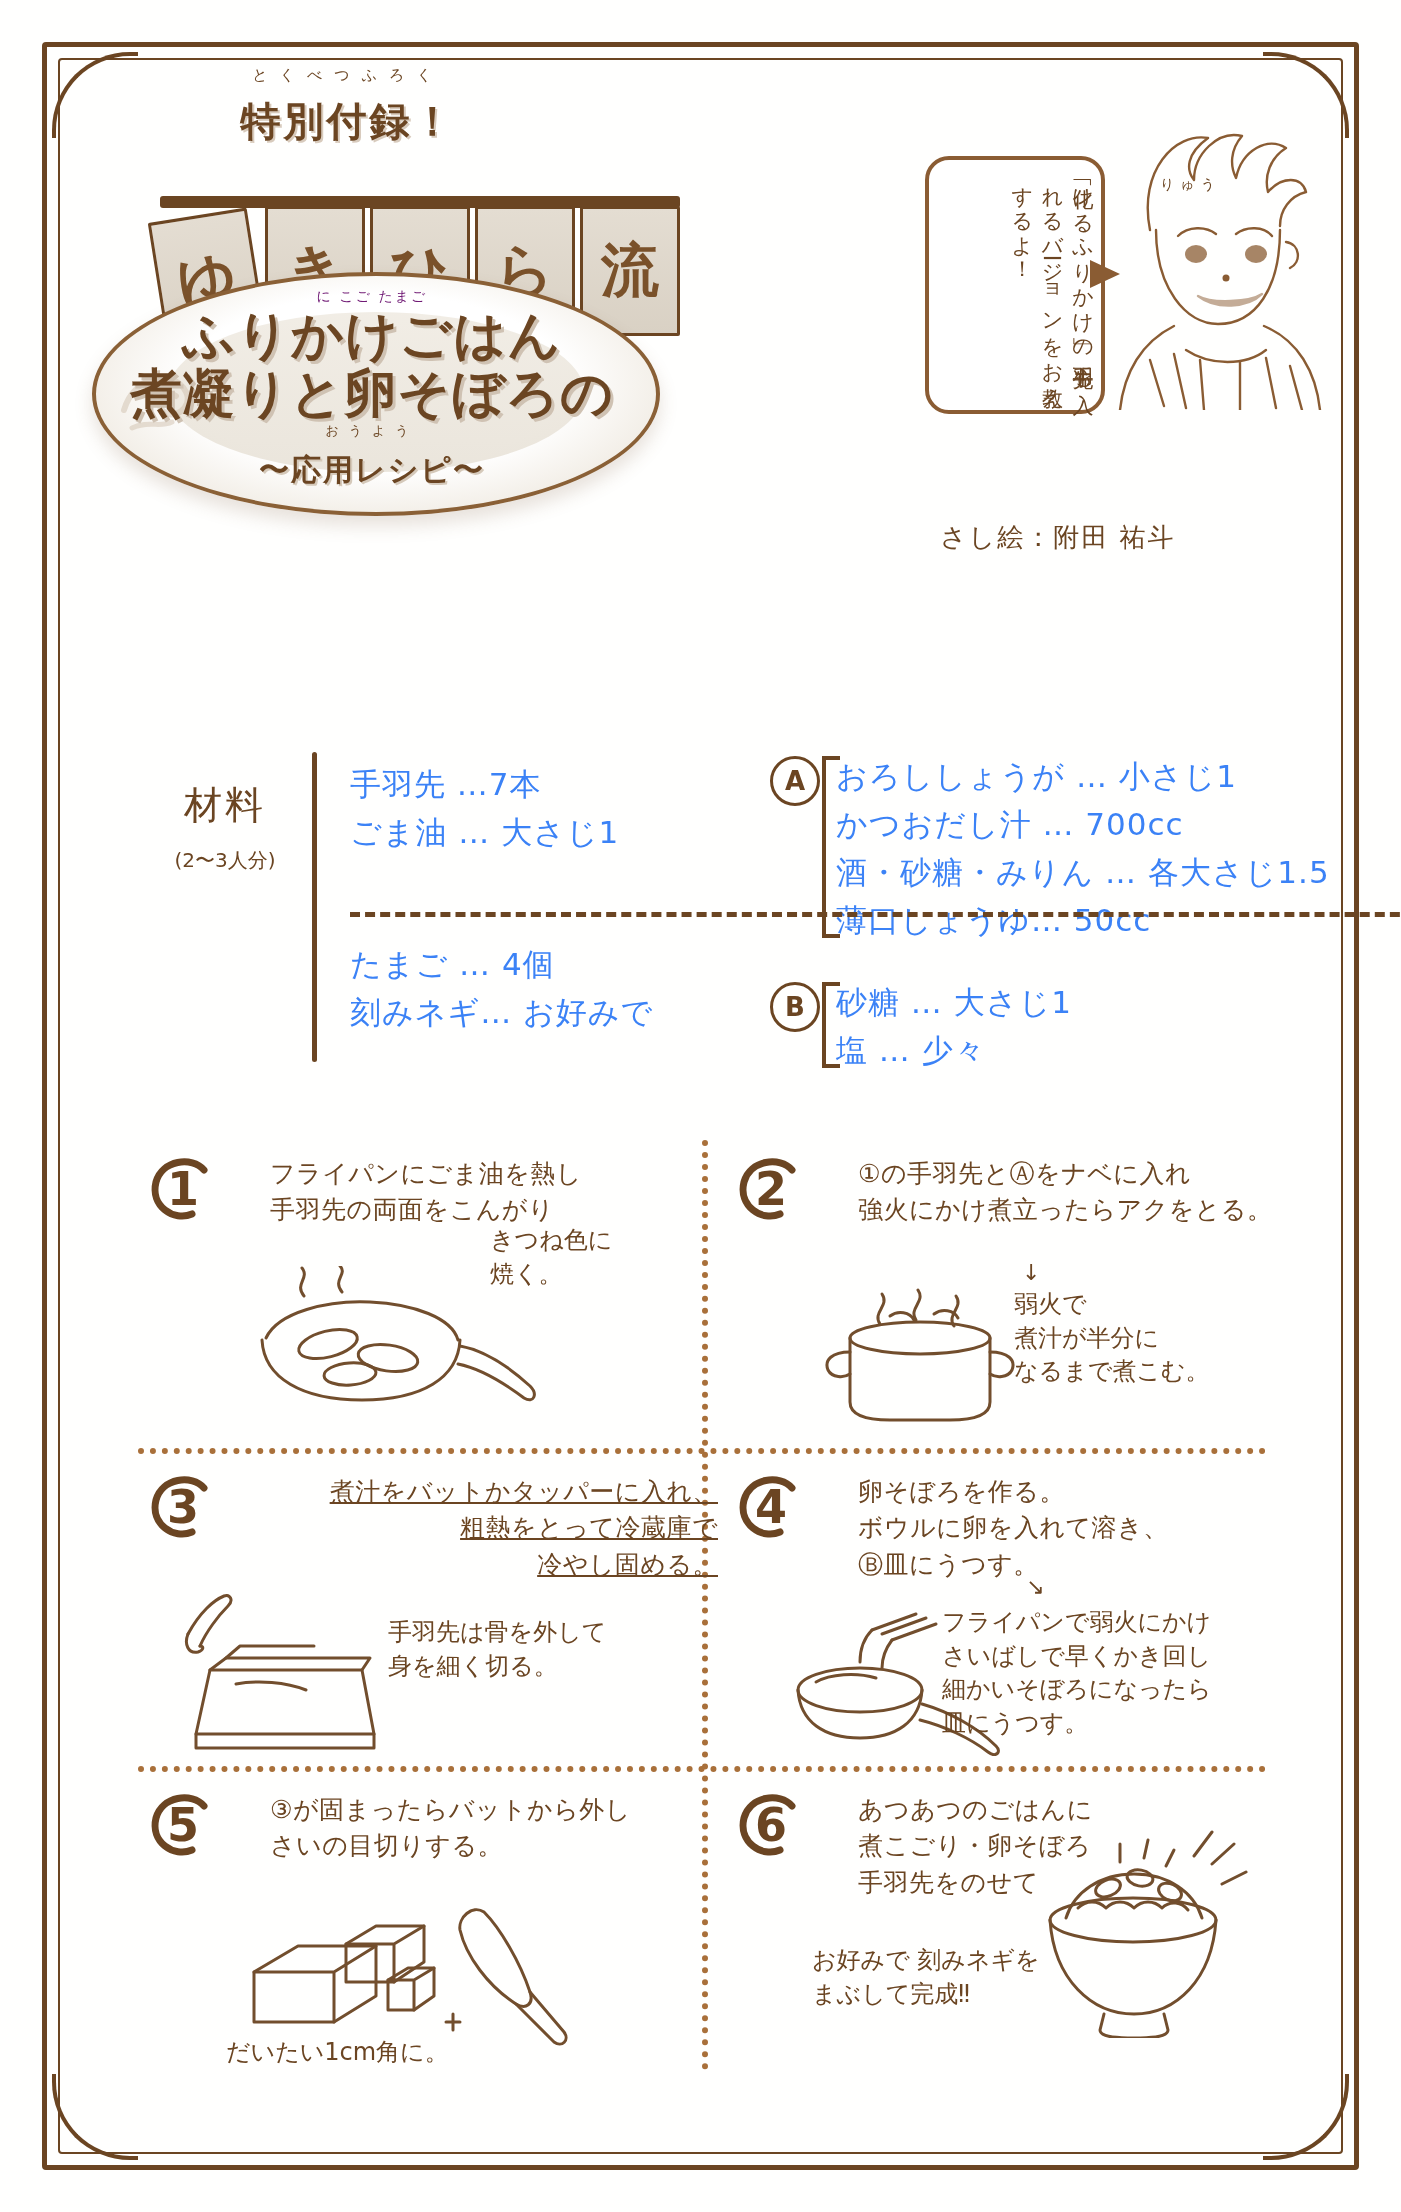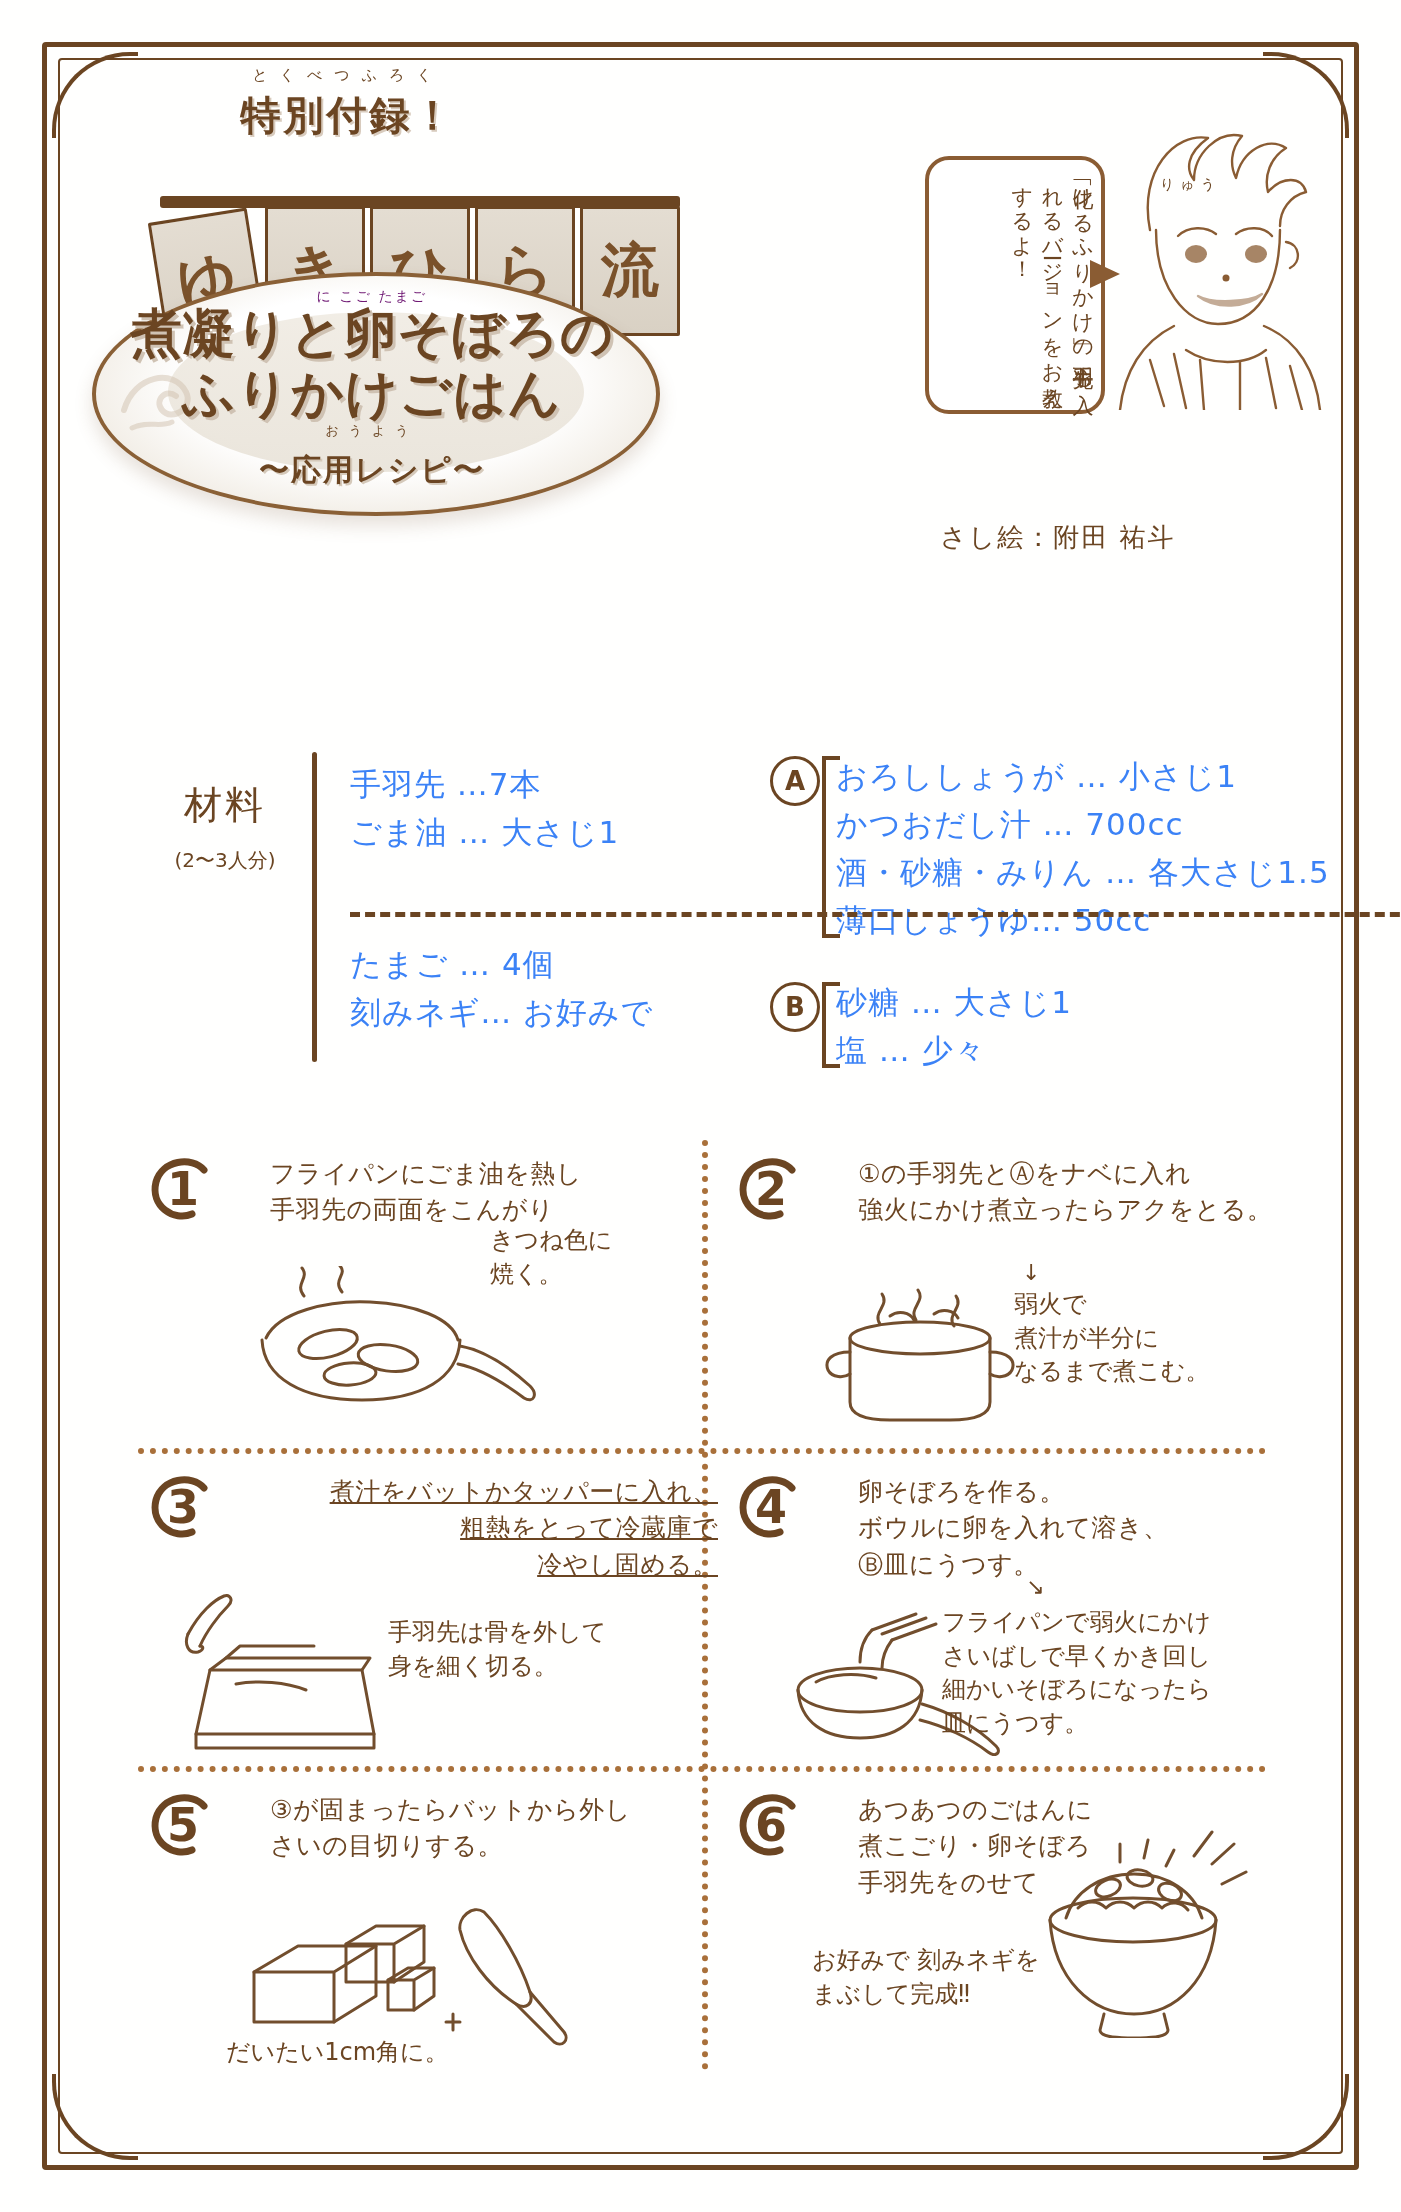--- a/index.html
+++ b/index.html
@@ -24,21 +24,21 @@
     border-top-left-radius:78px;
   }
   .corner.tl{left:52px;top:52px;}
   .corner.tr{right:52px;top:52px;transform:scaleX(-1);}
   .corner.bl{left:52px;bottom:52px;transform:scaleY(-1);}
   .corner.br{right:52px;bottom:52px;transform:scale(-1,-1);}
 
   
   .header{position:absolute;left:0;top:0;width:100%;height:540px;}
   .tokubetsu{
-    position:absolute;left:218px;top:88px;width:260px;text-align:center;
+    position:absolute;left:218px;top:94px;width:260px;text-align:center;
     font-size:40px;font-weight:bold;letter-spacing:3px;color:#6b4522;
     text-shadow:2px 2px 0 #d8cbbd;
   }
   .furi-tokubetsu{
     position:absolute;left:218px;top:66px;width:260px;text-align:center;
     font-size:15px;letter-spacing:12px;color:#6b4522;
   }
   .noren-bar{
     position:absolute;left:160px;top:196px;width:520px;height:12px;
     background:#6b4522;border-radius:3px;
@@ -194,22 +194,22 @@
 <div class="plate">
   <div class="plate-inner"></div>
   <svg class="plate-orn" viewBox="0 0 120 90">
     <path d="M10 60 C 20 25, 60 18, 72 42 C 80 58, 58 72, 48 60 C 40 50, 52 38, 62 46" fill="none" stroke="#cdbca8" stroke-width="6" stroke-linecap="round"></path>
     <path d="M18 78 C 34 70, 46 78, 58 72" fill="none" stroke="#cdbca8" stroke-width="5" stroke-linecap="round"></path>
   </svg>
 </div>
 
 <div class="title-wrap">
   <div class="furi-row">に こご       たまご</div>
+  <div class="t-line t-line2">ふりかけごはん</div>
   <div class="t-line">煮凝りと卵そぼろの</div>
-  <div class="t-line t-line2">ふりかけごはん</div>
   <div class="furi-ouyou">おうよう</div>
   <div class="subtitle">〜応用レシピ〜</div>
 </div>
 
 <div class="bubble"></div>
 <div class="bubble-tail"></div>
 <div class="bubble-text">「化けるふりかけ」の手羽先も入れるバージョンをお教えするよ！</div>
 
 <svg class="character" viewBox="0 0 250 300">
   <g fill="none" stroke="#8a5c33" stroke-width="2.4" stroke-linecap="round" stroke-linejoin="round">

